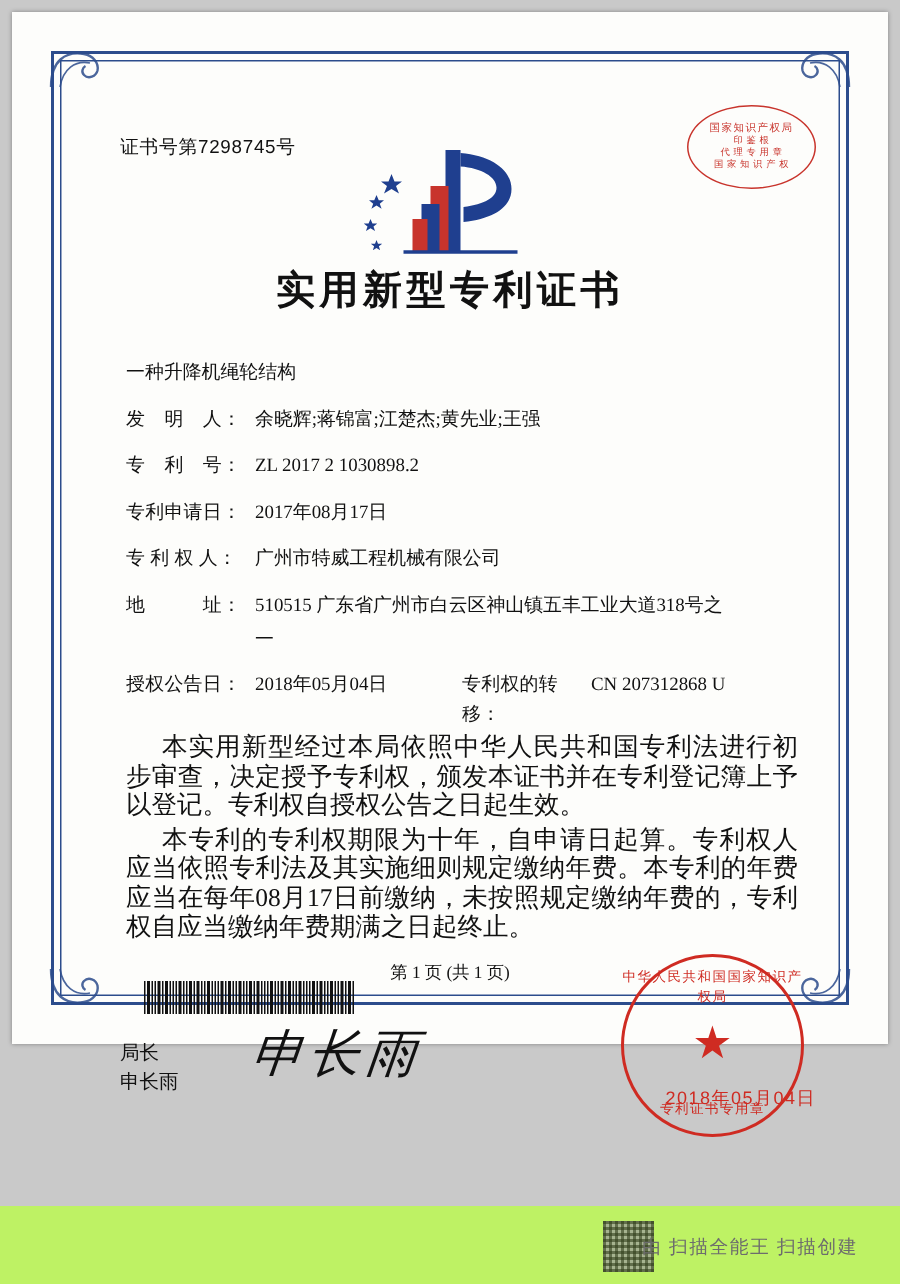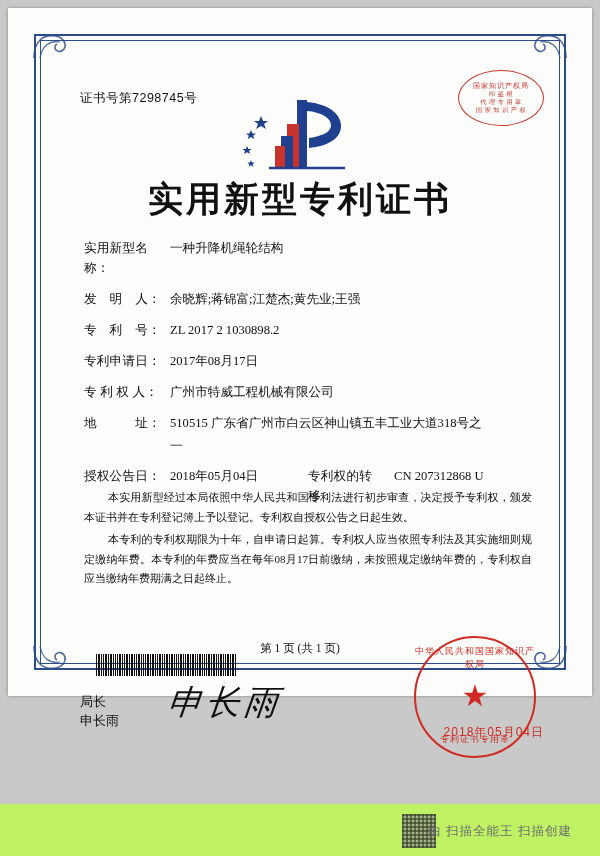--- a/index.html
+++ b/index.html
@@ -61,42 +61,42 @@
 
   
   .emblem{
     position:absolute;left:0;right:0;top:82px;height:86px;
   }
   .emblem svg{display:block;margin:0 auto;}
 
   .title{
     position:absolute;left:0;right:0;top:168px;
     text-align:center;
-    font-size:35px;font-weight:bold;letter-spacing:3px;color:#111;
+    font-size:26px;font-weight:bold;letter-spacing:3px;color:#111;
     font-family:"Liberation Serif", serif;
   }
 
   .fields{
     position:absolute;left:76px;top:230px;right:60px;
     font-size:12.6px;color:#111;line-height:20px;
   }
   .frow{display:flex;margin-bottom:11px;}
   .flabel{
     width:86px;flex:0 0 86px;
     letter-spacing:.2px;
   }
   .fvalue{flex:1;}
   .frow-2{display:flex;margin-bottom:11px;}
   .frow-2 .half{display:flex;flex:1;}
   .frow-2 .half .flabel{width:86px;flex:0 0 86px;}
   .addr-cont{margin-left:86px;margin-top:-8px;margin-bottom:10px;}
 
   .body-text{
     position:absolute;left:76px;right:60px;top:480px;
-    font-size:11px;color:#111;line-height:19.5px;text-align:justify;
+    font-size:17px;color:#111;line-height:19.5px;text-align:justify;
   }
   .body-text p{margin:0 0 3px 0;text-indent:24px;}
 
   .barcode{
     position:absolute;left:88px;top:646px;width:176px;height:22px;
   }
   .barcode i{
     display:inline-block;width:1px;height:22px;background:#111;margin-right:1px;
     vertical-align:top;
   }
@@ -221,21 +221,20 @@
         <polygon points="26,70 27,72.5 29.8,72.5 27.6,74.2 28.4,76.8 26,75.3 23.6,76.8 24.4,74.2 22.2,72.5 25,72.5"></polygon>
       </g>
       <path d="M44 78 L120 78" stroke="#1f3f8f" stroke-width="2.4"></path>
     </svg>
   </div>
 
   <div class="title">实用新型专利证书</div>
 
   <div class="fields">
     <div class="frow">
-      <div class="flabel">实用新型名称：</div>
       <div class="fvalue">一种升降机绳轮结构</div>
     </div>
     <div class="frow">
       <div class="flabel">发　明　人：</div>
       <div class="fvalue">余晓辉;蒋锦富;江楚杰;黄先业;王强</div>
     </div>
     <div class="frow">
       <div class="flabel">专　利　号：</div>
       <div class="fvalue">ZL 2017 2 1030898.2</div>
     </div>

